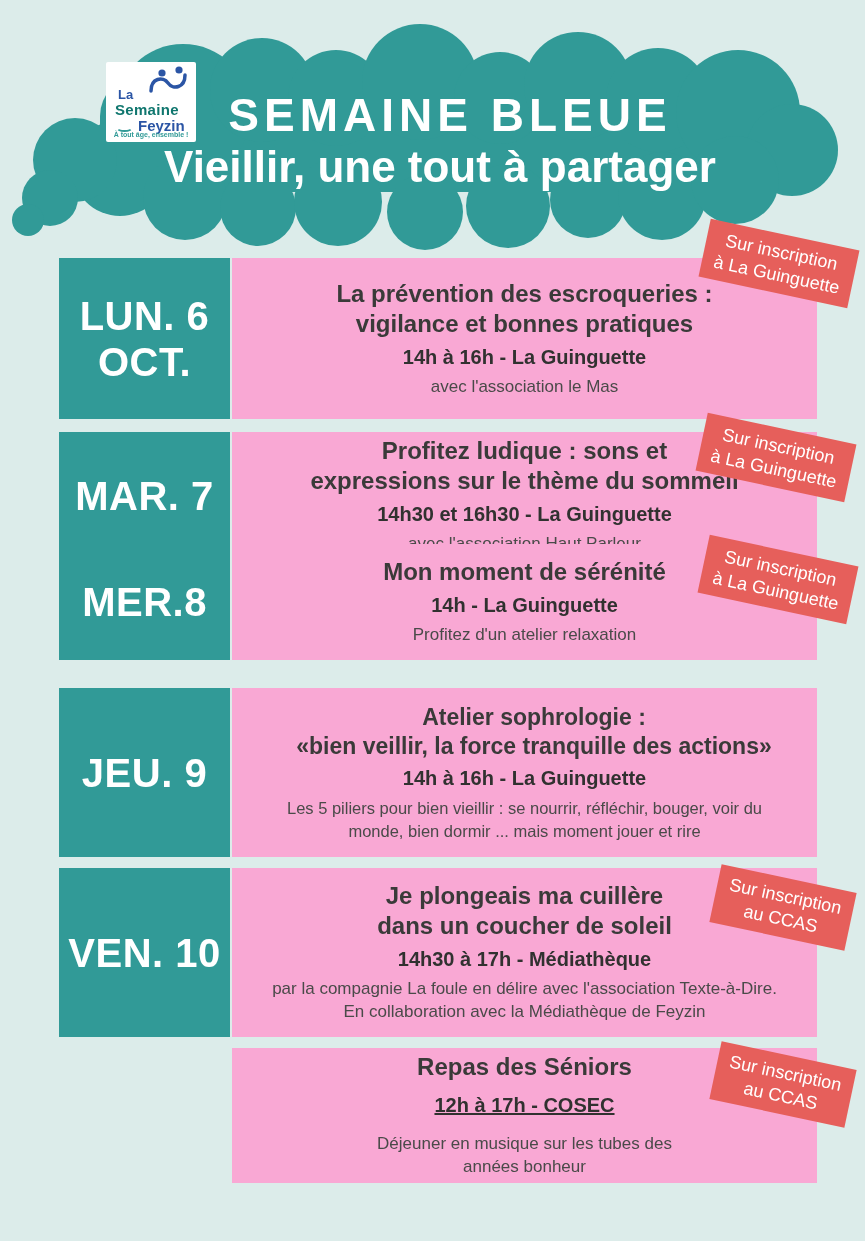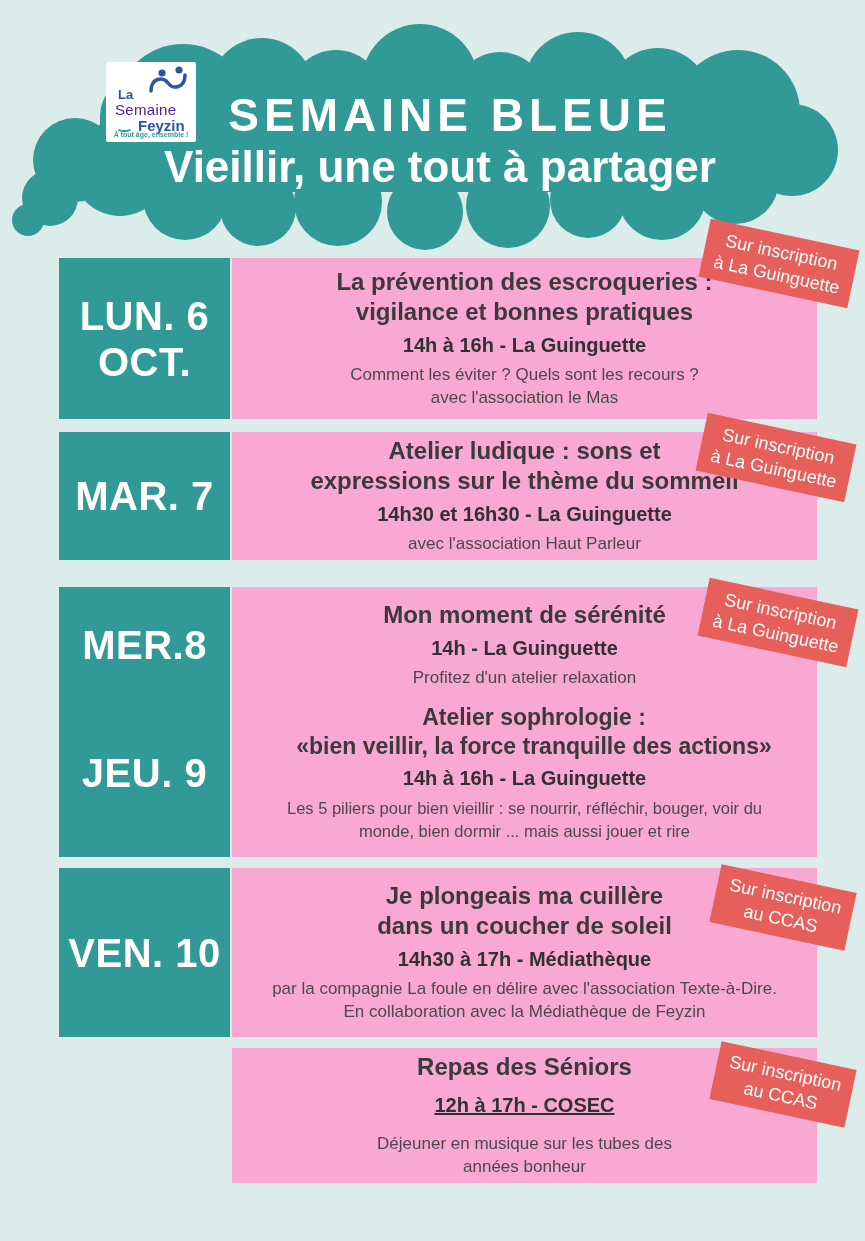--- a/index.html
+++ b/index.html
@@ -18,21 +18,21 @@
   .cloud-svg { position:absolute; left:0; top:0; z-index:0; }
 
   .logo-box {
     position:absolute; left:106px; top:62px;
     width:90px; height:80px;
     background:#ffffff; border-radius:2px;
     z-index:3;
   }
   .logo-icon { position:absolute; right:5px; top:4px; }
   .logo-la     { position:absolute; left:12px; top:25px; font-size:13px; font-weight:700; color:#2b55a5; }
-  .logo-semaine{ position:absolute; left:9px;  top:39px; font-size:15px; font-weight:400; color:#4c1d95; letter-spacing:0.3px; }
+  .logo-semaine{ position:absolute; left:9px;  top:39px; font-size:15px; font-weight:700; color:#0f766e; letter-spacing:0.3px; }
   .logo-bleue  { position:absolute; left:32px; top:55px; font-size:15px; font-weight:700; color:#2b55a5; }
   .logo-swoosh {
     position:absolute; left:10px; top:62px;
     width:17px; height:8px;
     border:2.5px solid #319a97; border-top:none; border-left-color:transparent; border-right-color:transparent;
     border-radius:50%;
   }
   .logo-tagline{
     position:absolute; left:0; right:0; bottom:4px;
     text-align:center; font-size:7px; font-weight:700; color:#319a97;
@@ -46,21 +46,21 @@
   .header-subtitle {
     position:absolute; left:90px; top:142px; width:700px;
     text-align:center; z-index:2;
     color:#ffffff; font-size:44px; font-weight:700; letter-spacing:0px;
   }
 
   
   .row { position:absolute; left:59px; width:758px; }
   .row1 { top:258px;  height:161px; }
   .row2 { top:432px;  height:128px; }
-  .row3 { top:587px;  height:116px; }
+  .row3 { top:544px;  height:116px; }
   .row4 { top:688px;  height:169px; }
   .row5 { top:868px;  height:169px; }
   .row6 { top:1048px; height:135px; }
 
   .date {
     position:absolute; left:0; top:0; bottom:0; width:171px;
     background:#319a97;
     display:flex; flex-direction:column; justify-content:center; align-items:center;
     color:#ffffff; font-size:40px; font-weight:700; letter-spacing:0.5px;
     line-height:1.15; text-align:center;
@@ -148,37 +148,36 @@
       <div>LUN. 6</div>
       <div>OCT.</div>
     </div>
     <div class="card">
       <div class="title">
         <div>La prévention des escroqueries :</div>
         <div>vigilance et bonnes pratiques</div>
       </div>
       <div class="time">14h à 16h - La Guinguette</div>
       <div class="desc">
-        <div>Comment les éviter ? Quels sont les recours ?</div>
         <div>avec l'association le Mas</div>
       </div>
     </div>
     <div class="badge badge-r1">
       <div>Sur inscription</div>
       <div>à La Guinguette</div>
     </div>
   </div>
 
   <div class="row row2">
     <div class="date">
       <div>MAR. 7</div>
     </div>
     <div class="card">
       <div class="title">
-        <div>Atelier ludique : sons et</div>
+        <div>Profitez ludique : sons et</div>
         <div>expressions sur le thème du sommeil</div>
       </div>
       <div class="time">14h30 et 16h30 - La Guinguette</div>
       <div class="desc">
         <div>avec l'association Haut Parleur</div>
       </div>
     </div>
     <div class="badge badge-r2">
       <div>Sur inscription</div>
       <div>à La Guinguette</div>
@@ -209,21 +208,21 @@
       <div>JEU. 9</div>
     </div>
     <div class="card">
       <div class="title">
         <div>Atelier sophrologie :</div>
         <div>«bien veillir, la force tranquille des actions»</div>
       </div>
       <div class="time">14h à 16h - La Guinguette</div>
       <div class="desc">
         <div>Les 5 piliers pour bien vieillir : se nourrir, réfléchir, bouger, voir du</div>
-        <div>monde, bien dormir ... mais aussi jouer et rire</div>
+        <div>monde, bien dormir ... mais moment jouer et rire</div>
       </div>
     </div>
   </div>
 
   <div class="row row5">
     <div class="date">
       <div>VEN. 10</div>
     </div>
     <div class="card">
       <div class="title">

